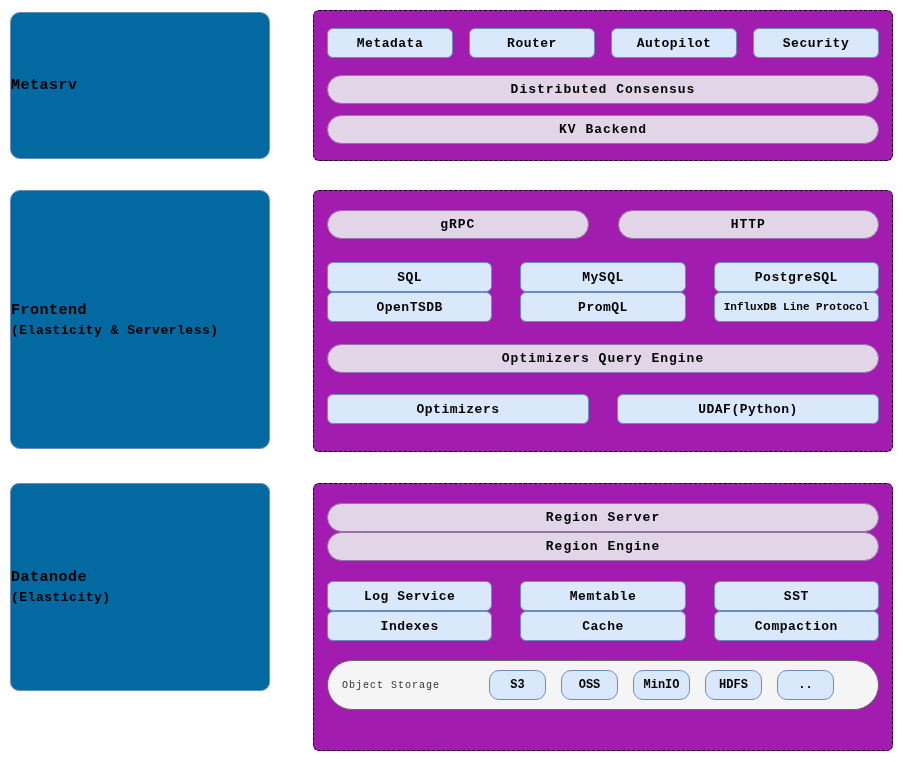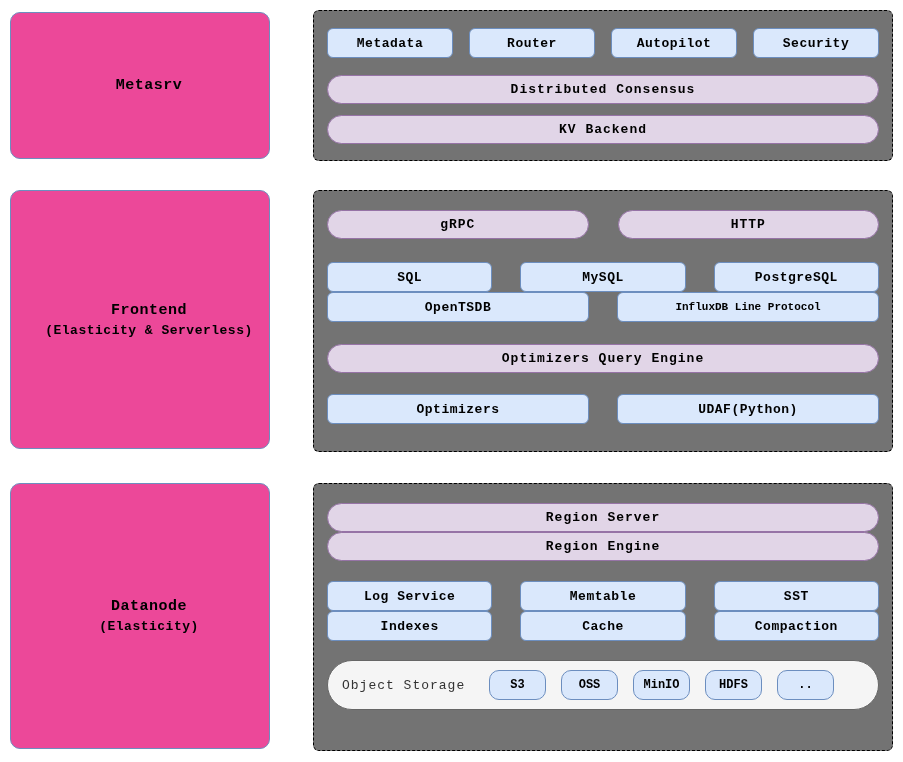--- a/index.html
+++ b/index.html
@@ -8,45 +8,43 @@
     position: relative;
     font-family: "Liberation Mono", monospace;
     color: #000000;
   }
 
   
   .node {
     position: absolute;
     left: 10px;
     width: 260px;
-    background: #ec4899;
+    background: #0369a1;
     border: 1.5px solid #6c8ebf;
     border-radius: 10px;
     display: flex;
     flex-direction: column;
-    align-items: center;
     justify-content: center;
     gap: 4px;
-    padding-left: 18px;
   }
   .node-title   { font-size: 15px; font-weight: 700; letter-spacing: 0.5px; }
   .node-subtitle{ font-size: 13px; font-weight: 700; letter-spacing: 0.5px; }
 
   #metasrv-node  { top: 12px;  height: 147px; }
   #frontend-node { top: 190px; height: 259px; }
-  #datanode-node { top: 483px; height: 266px; }
+  #datanode-node { top: 483px; height: 208px; border-radius: 9px; }
 
   
   .dashed-container {
     position: absolute;
     left: 313px;
     width: 580px;
     border: 1.5px dashed #000000;
     border-radius: 6px;
-    background: #737373;
+    background: #a21caf;
     padding: 0 13px;
   }
   #metasrv-container  { top: 10px;  height: 151px; padding-top: 17px; }
   #frontend-container { top: 190px; height: 262px; padding-top: 19px; }
   #datanode-container { top: 483px; height: 268px; padding-top: 19px; }
 
   
   .row { display: flex; }
   .row-4 { gap: 16px; }
   .row-3 { gap: 28px; }
@@ -102,21 +100,21 @@
     width: 100%;
     background: #f5f5f5;
     border: 1.5px solid #666666;
     border-radius: 25px;
     display: flex;
     align-items: center;
     padding: 0 20px 0 14px;
     gap: 15px;
   }
   .os-label {
-    font-size: 13px;
+    font-size: 10px;
     font-weight: 400;
     color: #333333;
     letter-spacing: 1px;
     width: 132px;
     white-space: nowrap;
   }
   .os-box {
     width: 57px;
     height: 30px;
     flex: none;
@@ -163,20 +161,21 @@
     <div class="pill half">gRPC</div>
     <div class="pill half">HTTP</div>
   </div>
   <div class="row row-3 mt23">
     <div class="cbox">SQL</div>
     <div class="cbox">MySQL</div>
     <div class="cbox">PostgreSQL</div>
   </div>
   <div class="row row-3 mt10">
     <div class="cbox">OpenTSDB</div>
+    <div class="cbox">PromQL</div>
     <div class="cbox small-text">InfluxDB Line Protocol</div>
   </div>
   <div class="pill full mt22">Optimizers Query Engine</div>
   <div class="row row-3 mt21">
     <div class="cbox">Optimizers</div>
     <div class="cbox">UDAF(Python)</div>
   </div>
 </div>
 
 <div class="dashed-container" id="datanode-container">

